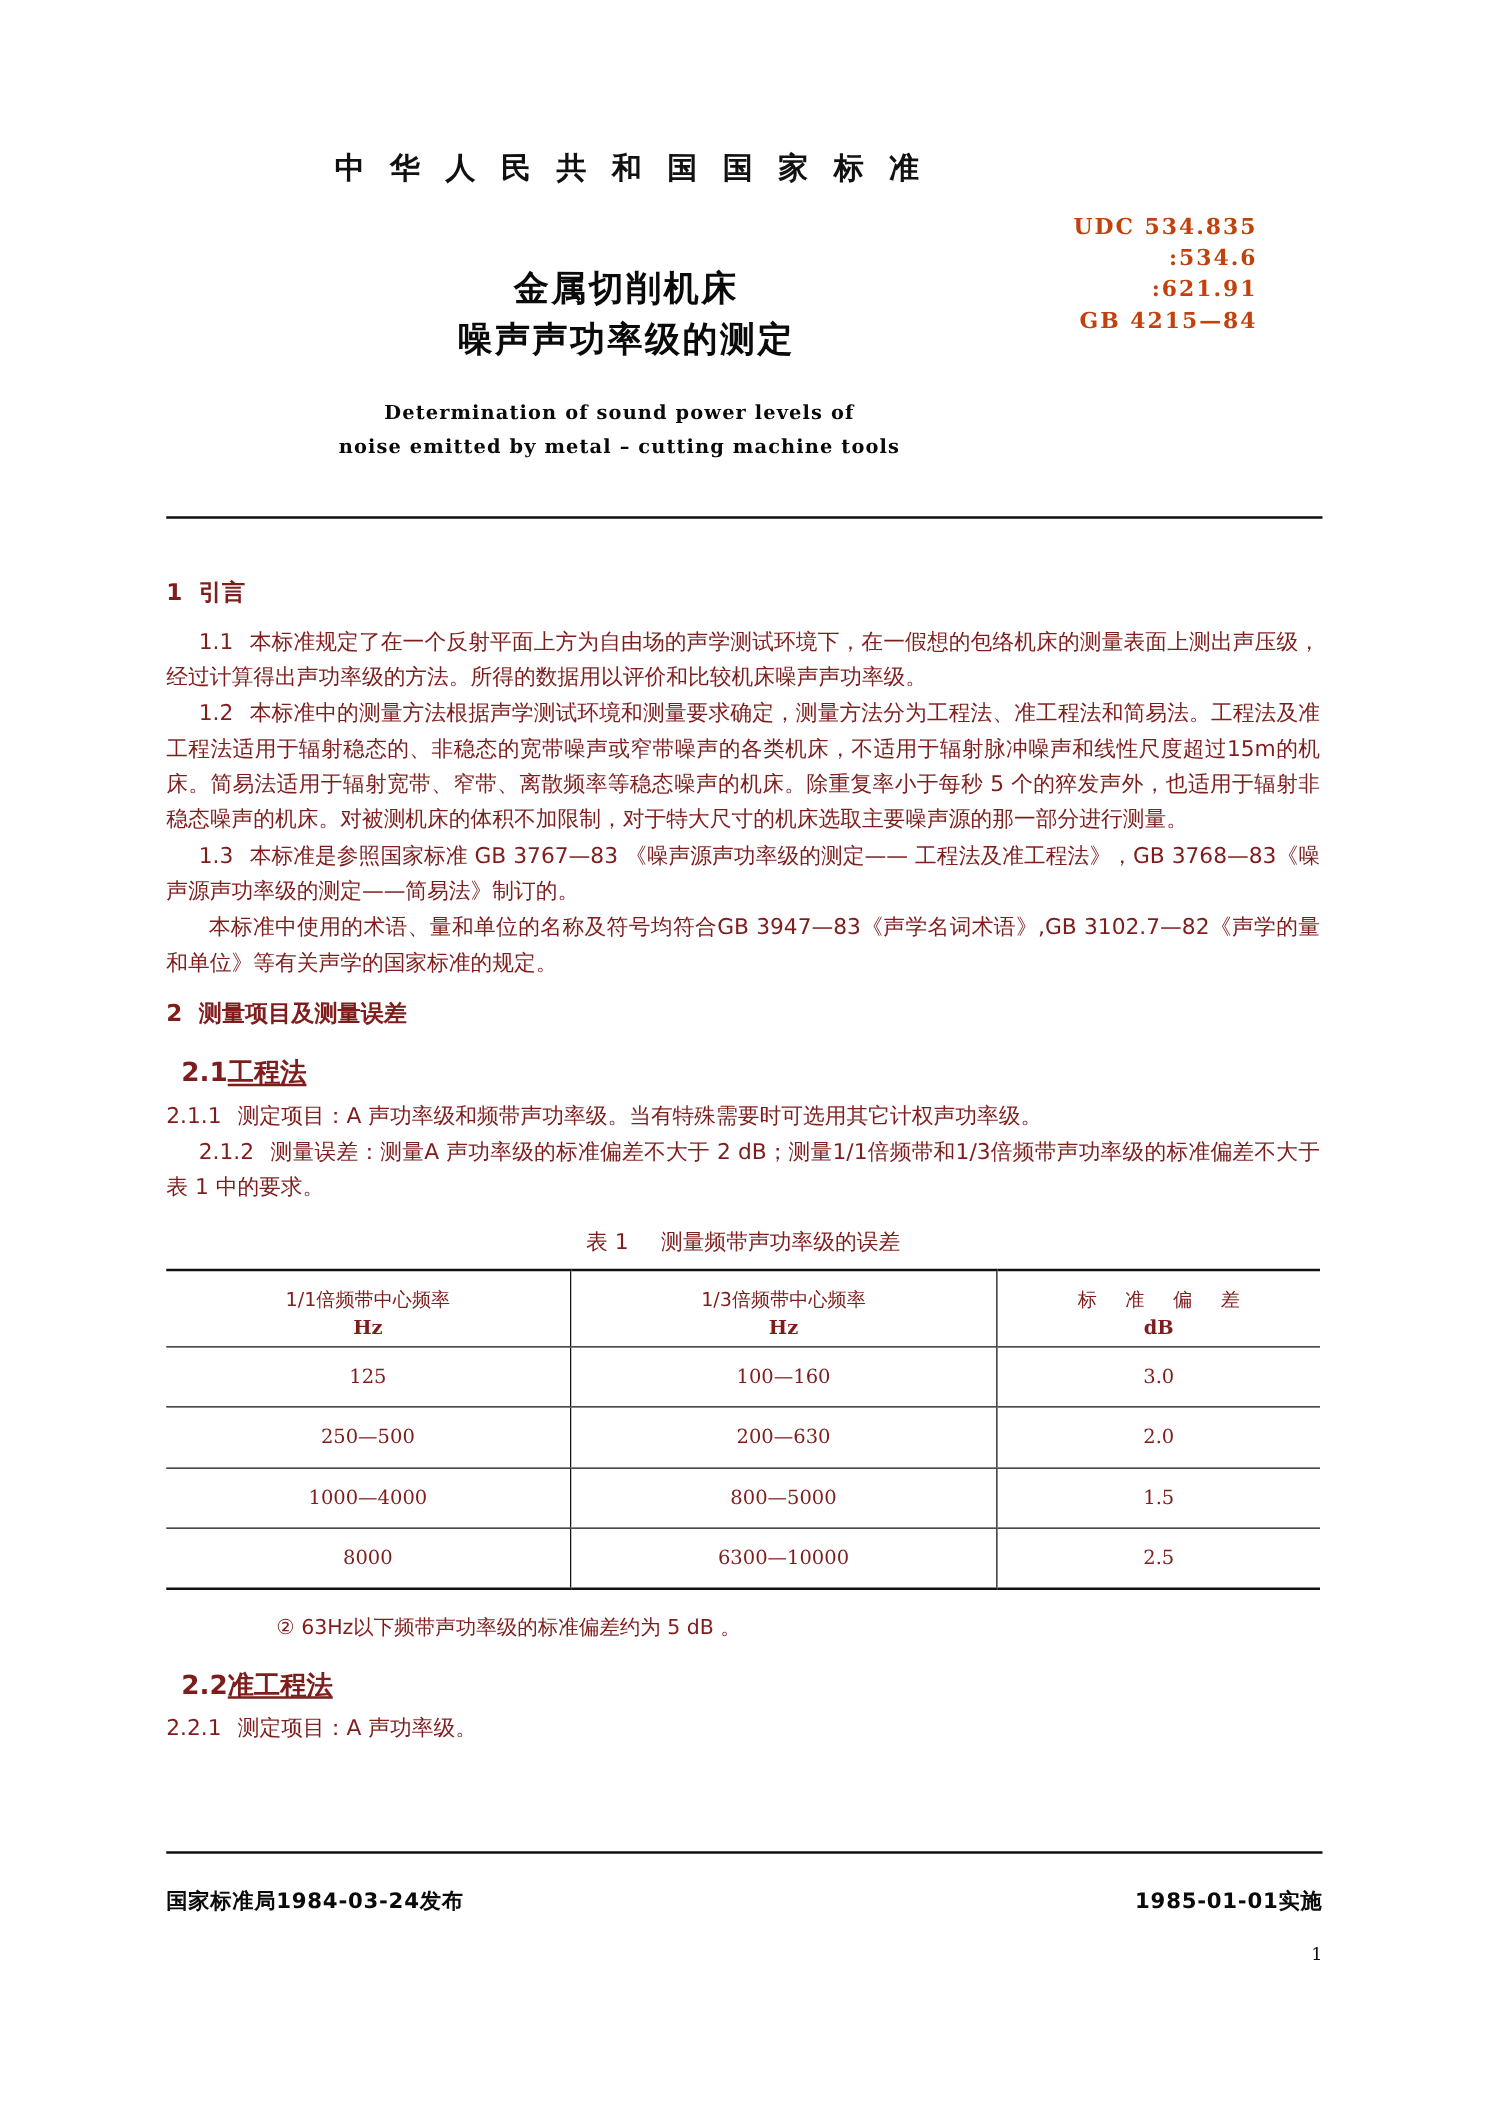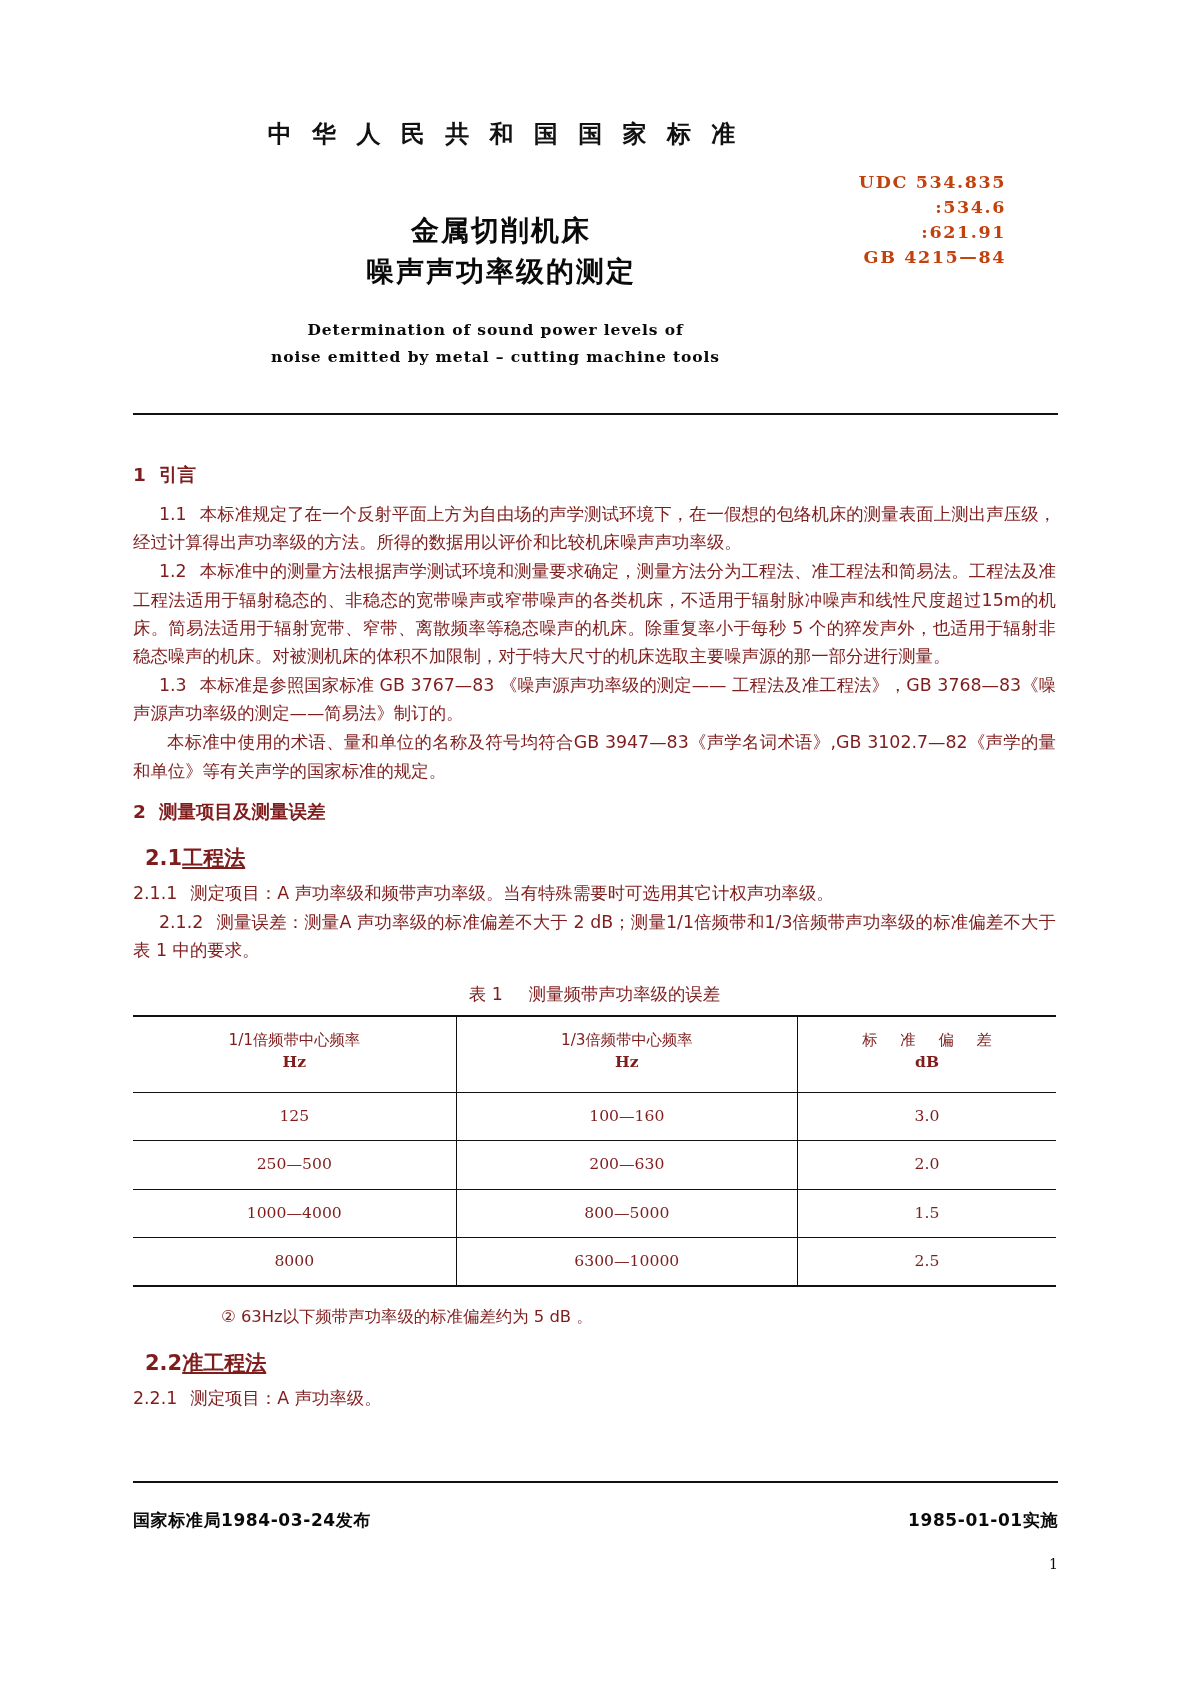--- a/index.html
+++ b/index.html
@@ -123,21 +123,21 @@
   table.tbl th, table.tbl td {
     text-align:center;
     padding:11px 4px;
     border:0;
   }
   table.tbl thead th {
     border-top:2.4px solid #111;
     border-bottom:1.1px solid #111;
     font-weight:400;
     line-height:1.45;
-    padding:12px 4px 19px 4px;
+    padding:12px 4px 4px 4px;
   }
   table.tbl tbody td { border-bottom:1.1px solid #111; }
   table.tbl tbody tr:last-child td { border-bottom:2.4px solid #111; }
   table.tbl .cdiv-l { border-left:1.1px solid #111; }
   table.tbl .unit { font-family:"DejaVu Serif", serif; font-weight:700; font-size:15.5px; }
   .colspread { letter-spacing:9px; padding-left:9px; }
   .numcell { font-family:"DejaVu Serif", serif; font-size:15.6px; }
 
   .notes {
     margin:14px 0 0 0;

